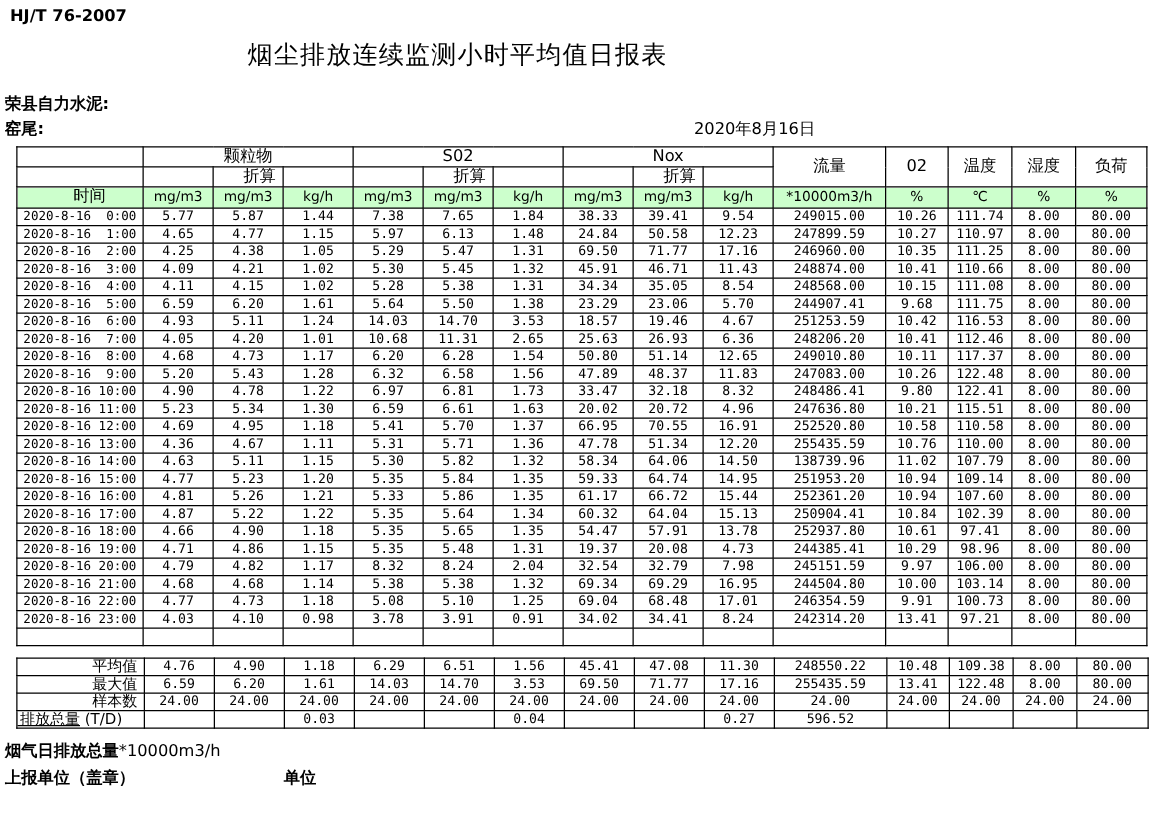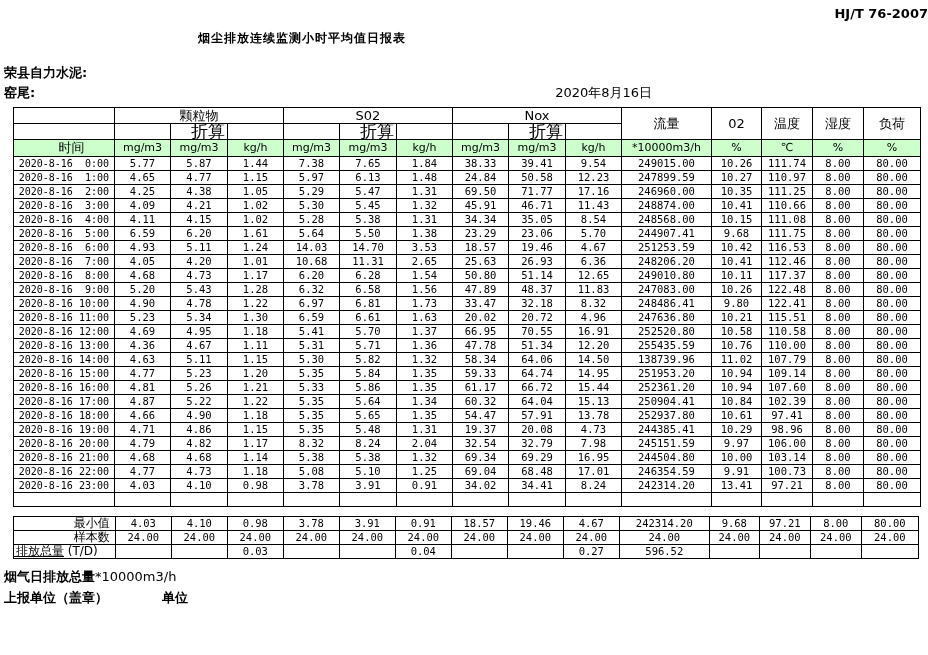--- a/index.html
+++ b/index.html
@@ -1,51 +1,51 @@
 <!DOCTYPE html>
 <html><head>
 <meta charset="utf-8">
 <style>
   html,body{margin:0;padding:0;background:#fff;}
   body{
     width:928px;height:655px;overflow:hidden;color:#000;
     font-family:"DejaVu Sans","Liberation Sans",sans-serif;
     position:relative;
   }
-  .std{font-weight:bold;font-size:13px;padding:6px 0 0 8px;text-align:right;}
-  .title{font-weight:bold;font-size:12px;padding:9px 0 0 198px;letter-spacing:1px;}
+  .std{font-weight:bold;font-size:13px;padding:6px 0 0 8px;}
+  .title{font-weight:normal;font-size:20px;padding:9px 0 0 198px;letter-spacing:1px;}
   .company{font-weight:bold;font-size:13px;padding:17px 0 0 4px;}
   .locrow{display:flex;align-items:baseline;font-size:13px;padding:2px 0 5px 4px;}
   .loc{font-weight:bold;}
   .date{font-weight:normal;font-size:13px;margin-left:520px;}
 
   table{border-collapse:collapse;table-layout:fixed;margin-left:13px;}
   td{border:1px solid #000;padding:0 2px;overflow:hidden;white-space:nowrap;
      font-size:11px;height:13px;line-height:13px;text-align:center;}
   .h1 td{height:15px;line-height:15px;font-size:13px;}
-  .h2 td{height:15px;line-height:15px;font-size:17px;padding-left:20px;}
+  .h2 td{height:15px;line-height:15px;font-size:13px;padding-left:20px;}
   .h3 td{height:16px;line-height:16px;background:#ccffcc;font-size:11px;}
   .h3 td.timehead{font-size:13px;padding-left:17px;}
   td.time{
     text-align:right;white-space:pre;padding-right:5px;
     font-family:"DejaVu Sans Mono","Liberation Mono",monospace;font-size:10px;
   }
   td.num{
     font-family:"DejaVu Sans Mono","Liberation Mono",monospace;font-size:10.5px;
   }
   td.slabel{
     text-align:right;padding-right:5px;font-size:12px;white-space:nowrap;
   }
   .overflow-left{position:relative;left:-12px;display:inline-block;}
   .u{text-decoration:underline;}
   .gap{height:9px;}
   .f1{font-size:13px;padding:9px 0 0 4px;}
   .f1 .cjk,.f2 .cjk{font-weight:bold;}
   .f2{display:flex;font-size:13px;padding:3px 0 0 4px;}
-  .f2 .unit{margin-left:54px;}
+  .f2 .unit{margin-left:119px;}
 </style>
 </head>
 <body>
 
 <div class="std">HJ/T  76-2007</div>
 <div class="title">烟尘排放连续监测小时平均值日报表</div>
 <div class="company">荣县自力水泥:</div>
 <div class="locrow">
   <span class="loc">窑尾:</span>
   <span class="date">2020年8月16日</span>
@@ -555,33 +555,50 @@
       <col style="width:56px">
       <col style="width:56px">
     <col style="width:90px">
     <col style="width:50px">
       <col style="width:51px">
       <col style="width:51px">
       <col style="width:57px">
   </colgroup>
   <tbody>
       <tr>
-    <td class="slabel">最小值</td>
-    <td class="num">4.03</td>
-    <td class="num">4.10</td>
-    <td class="num">0.98</td>
-    <td class="num">3.78</td>
-    <td class="num">3.91</td>
-    <td class="num">0.91</td>
-    <td class="num">18.57</td>
-    <td class="num">19.46</td>
-    <td class="num">4.67</td>
-    <td class="num">242314.20</td>
-    <td class="num">9.68</td>
-    <td class="num">97.21</td>
+    <td class="slabel">平均值</td>
+    <td class="num">4.76</td>
+    <td class="num">4.90</td>
+    <td class="num">1.18</td>
+    <td class="num">6.29</td>
+    <td class="num">6.51</td>
+    <td class="num">1.56</td>
+    <td class="num">45.41</td>
+    <td class="num">47.08</td>
+    <td class="num">11.30</td>
+    <td class="num">248550.22</td>
+    <td class="num">10.48</td>
+    <td class="num">109.38</td>
+    <td class="num">8.00</td>
+    <td class="num">80.00</td>
+  </tr>
+      <tr>
+    <td class="slabel">最大值</td>
+    <td class="num">6.59</td>
+    <td class="num">6.20</td>
+    <td class="num">1.61</td>
+    <td class="num">14.03</td>
+    <td class="num">14.70</td>
+    <td class="num">3.53</td>
+    <td class="num">69.50</td>
+    <td class="num">71.77</td>
+    <td class="num">17.16</td>
+    <td class="num">255435.59</td>
+    <td class="num">13.41</td>
+    <td class="num">122.48</td>
     <td class="num">8.00</td>
     <td class="num">80.00</td>
   </tr>
       <tr>
     <td class="slabel">样本数</td>
     <td class="num">24.00</td>
     <td class="num">24.00</td>
     <td class="num">24.00</td>
     <td class="num">24.00</td>
     <td class="num">24.00</td>

